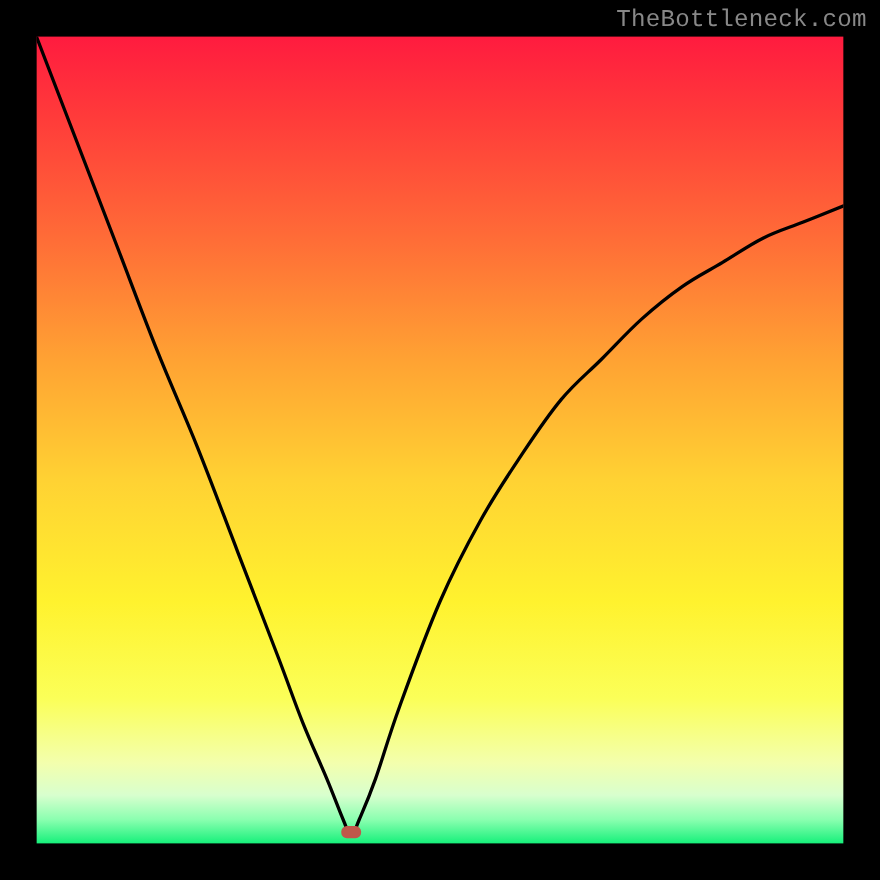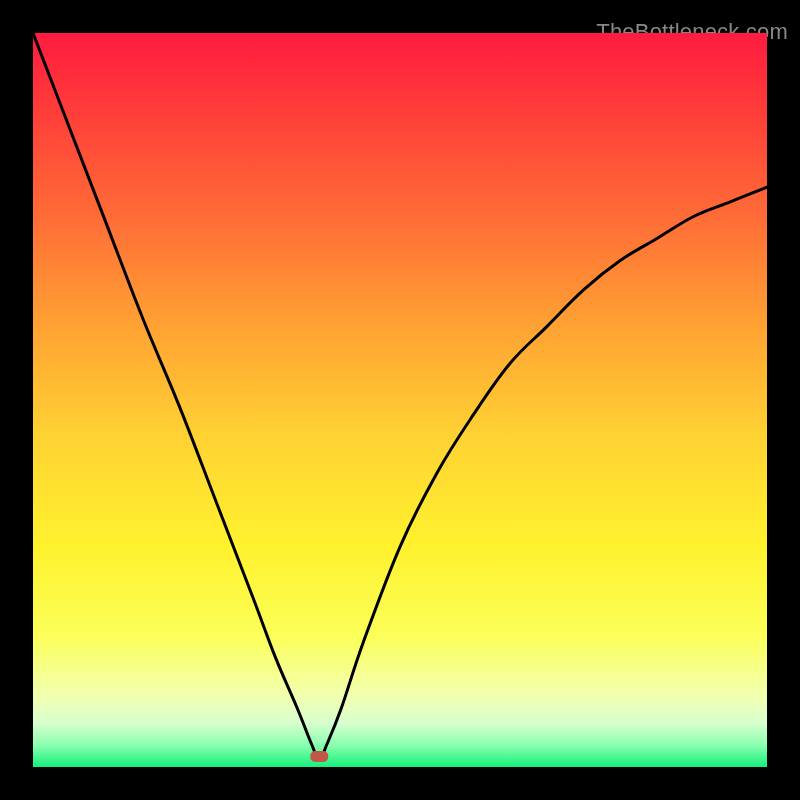--- a/index.html
+++ b/index.html
@@ -25,23 +25,22 @@
     width: 734px;
     height: 734px;
     overflow: hidden;
   }
   .watermark {
     position: absolute;
     top: 6px;
     right: 12px;
     color: #888;
     font-size: 22px;
-    font-family: Liberation Sans, sans-serif;
+    font-family: Liberation Mono, monospace;
     letter-spacing: 0.2px;
-    margin-top: 13px;
   }
   svg { display: block; }
 </style>
 </head>
 <body>
 
 <div class="frame">
   <div class="watermark">TheBottleneck.com</div>
 
   <div class="plot">

